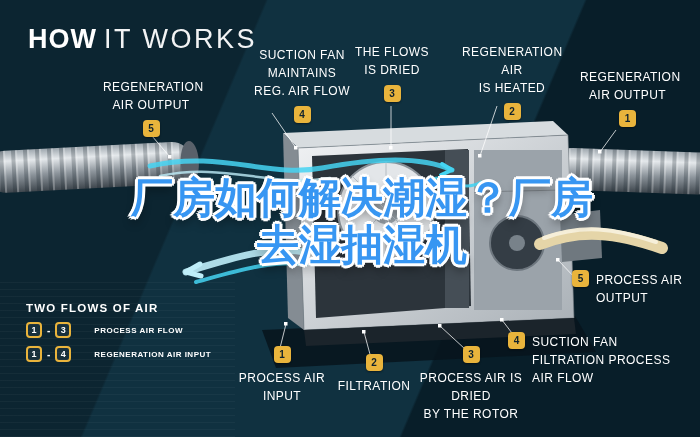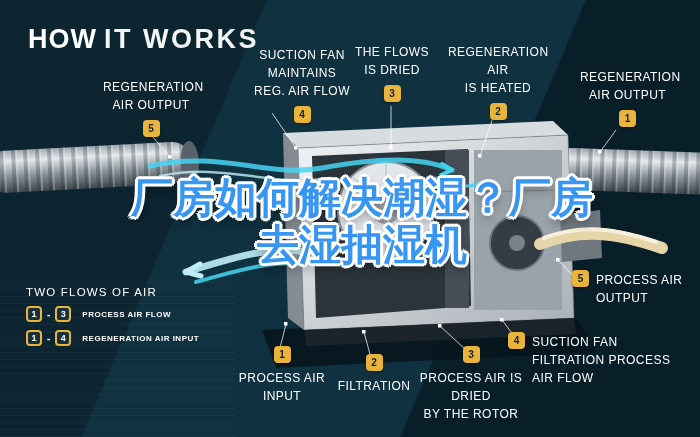--- a/index.html
+++ b/index.html
@@ -11,46 +11,46 @@
       linear-gradient(113deg, rgba(0,0,0,0) 66%, #081e29 66.3%),
       #103140;
   }
   .texture{
     position:absolute;left:0;top:282px;width:235px;height:155px;z-index:0;
     background:repeating-linear-gradient(0deg, rgba(255,255,255,0.035) 0 1px, transparent 1px 7px);
   }
   #art{position:absolute;left:0;top:0;z-index:1;}
   .brand{position:absolute;left:28px;top:24px;z-index:5;color:#fff;font-size:27px;letter-spacing:1px;white-space:nowrap;}
   .brand .bold{font-weight:700;}
-  .brand .light{font-weight:700;opacity:.95;letter-spacing:2.5px;margin-left:7px;margin-top:40px;}
+  .brand .light{font-weight:400;opacity:.95;letter-spacing:2.5px;margin-left:7px;margin-top:40px;}
   .callout{position:absolute;z-index:3;color:#fff;}
   .stack{text-align:center;}
   .lines span{display:block;font-size:12px;font-weight:normal;letter-spacing:.45px;line-height:1.5;}
   .badge{
     display:inline-flex;align-items:center;justify-content:center;
     width:17px;height:17px;background:#e9b43c;color:#10222e;
     font-size:10px;font-weight:bold;border-radius:4px;
     box-shadow:0 1px 2px rgba(0,0,0,.45);
   }
   .stack .badge{margin-top:6px;}
   .stack.badge-first .badge{margin:0 0 6px 0;}
   .row{display:flex;align-items:flex-start;gap:7px;text-align:left;}
   .row .lines{padding-top:1px;}
   .row .badge{flex:0 0 auto;}
   .legend{position:absolute;left:26px;top:286px;z-index:3;color:#fff;}
-  .legend-title{font-size:11.5px;font-weight:normal;letter-spacing:1.2px;}
+  .legend-title{font-size:11.5px;font-weight:bold;letter-spacing:1.2px;margin-top:16px;}
   .legend-row{display:flex;align-items:center;margin-top:8px;gap:5px;}
   .badge-outline{
     display:inline-flex;align-items:center;justify-content:center;
     width:16px;height:16px;border:2px solid #e9b43c;border-radius:4px;
     color:#fff;font-size:9px;font-weight:bold;background:rgba(255,255,255,0.05);
     box-sizing:border-box;
   }
   .legend-dash{font-size:10px;font-weight:bold;}
-  .legend-label{font-size:8px;font-weight:bold;letter-spacing:.5px;margin-left:6px;}
+  .legend-label{font-size:8px;font-weight:bold;letter-spacing:.5px;margin-left:18px;}
   .cn-title{position:absolute;left:0;right:0;top:174px;z-index:4;text-align:center;font-weight:bold;color:#3796f2;padding-left:24px;}
   .cn-line{
     font-size:42px;line-height:1.12;
     text-shadow:
       3px 0 0 #fff,-3px 0 0 #fff,0 3px 0 #fff,0 -3px 0 #fff,
       2px 2px 0 #fff,-2px -2px 0 #fff,2px -2px 0 #fff,-2px 2px 0 #fff,
       0 6px 10px rgba(0,0,0,.45);
   }
 </style>
 </head>
@@ -177,21 +177,21 @@
   </div>
 
   <div class="callout stack" style="left:352px;top:43px;width:80px">
     <div class="lines">
       <span>THE FLOWS</span>
       <span>IS DRIED</span>
     </div>
     <span class="badge">3</span>
   </div>
 
-  <div class="callout stack" style="left:448px;top:43px;width:100px">
+  <div class="callout stack" style="left:462px;top:43px;width:100px">
     <div class="lines">
       <span>REGENERATION AIR</span>
       <span>IS HEATED</span>
     </div>
     <span class="badge">2</span>
   </div>
 
   <div class="callout stack" style="left:580px;top:68px;width:95px">
     <div class="lines">
       <span>REGENERATION</span>

